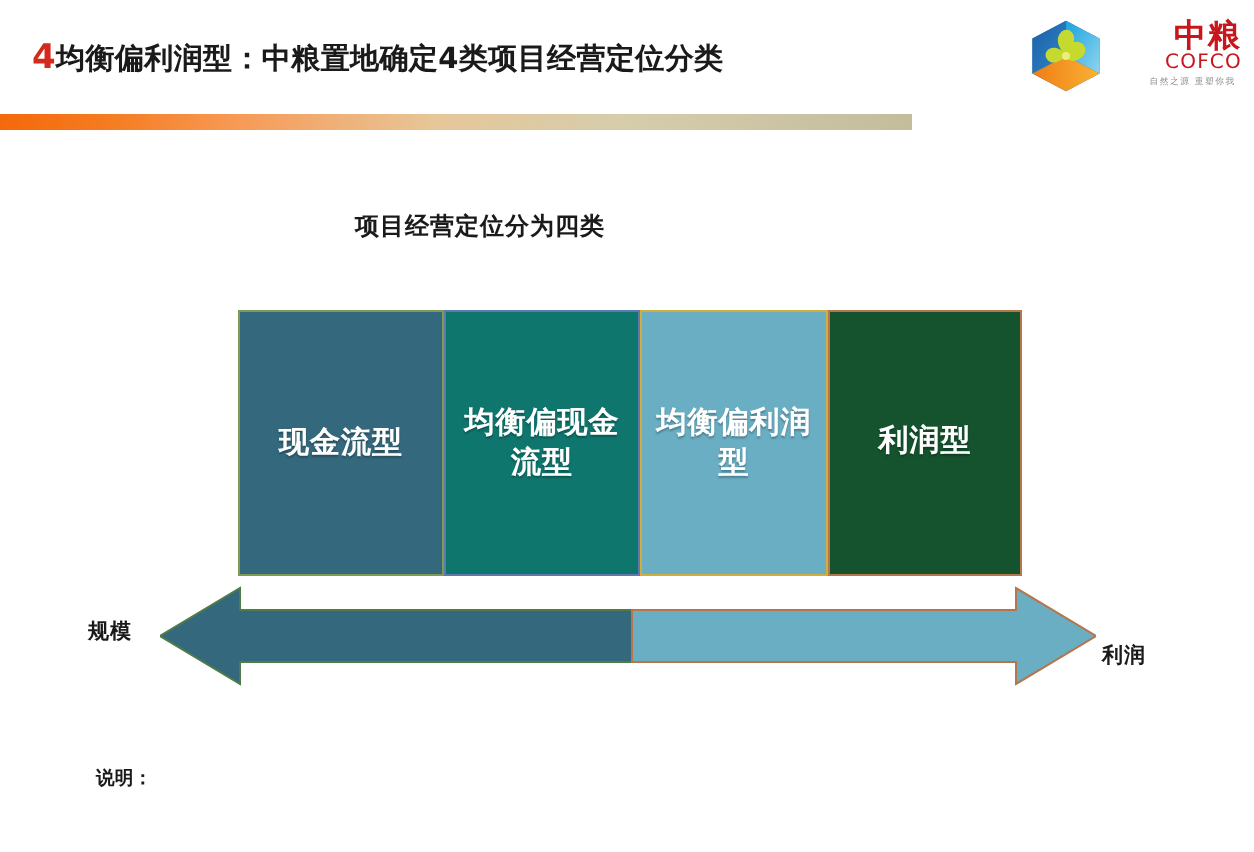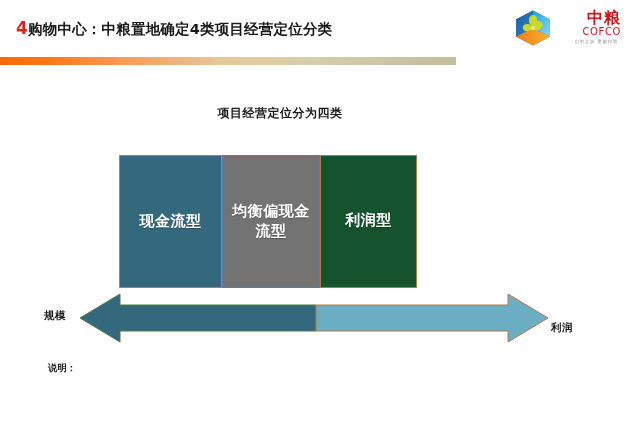--- a/index.html
+++ b/index.html
@@ -103,21 +103,20 @@
   #section-subtitle {
     position: absolute;
     left: 0;
     top: 105px;
     width: 480px;
     text-align: center;
     font-size: 12px;
     font-weight: bold;
     color: #1a1a1a;
     letter-spacing: 0.5px;
-    margin-left: 40px;
   }
 
   
   #category-blocks {
     position: absolute;
     left: 119px;
     top: 155px;
     width: 392px;
     height: 133px;
     display: flex;
@@ -137,21 +136,21 @@
     padding: 0 5px;
     text-shadow: 0 1px 1px rgba(0,0,0,0.28);
   }
   #cat-block-0 {
     width: 103px;
     background: #34697d;
     border: 1px solid #7f9a54;
   }
   #cat-block-1 {
     width: 98px;
-    background: #737373;
+    background: #0f766e;
     border: 1px solid #5f78b0;
   }
   #cat-block-2 {
     width: 94px;
     background: #69aec3;
     border: 1px solid #cfae3c;
   }
   #cat-block-3 {
     width: 97px;
     background: #14532d;
@@ -198,30 +197,31 @@
     top: 360px;
     width: 530px;
     font-size: 9.3px;
     font-weight: bold;
     line-height: 15.5px;
     color: #1a1a1a;
     letter-spacing: 0.1px;
   }
   #footnote-label {
     display: block;
+    margin-top: 22px;
   }
   #footnote-body {
     display: block;
   }
 </style>
 </head>
 <body>
 
 <div id="header-title">
-  <span class="accent-num">4</span><span>购物中心：中粮置地确定4类项目经营定位分类</span>
+  <span class="accent-num">4</span><span>均衡偏利润型：中粮置地确定4类项目经营定位分类</span>
 </div>
 
 <div id="brand-logo">
   <svg id="logo-cube" viewBox="0 0 100 100">
     <defs>
       <linearGradient id="gFaceL" x1="0" y1="0" x2="1" y2="1">
         <stop offset="0%" stop-color="#1d5fa8"></stop>
         <stop offset="100%" stop-color="#2f86c6"></stop>
       </linearGradient>
       <linearGradient id="gFaceR" x1="0" y1="0" x2="1" y2="1">
@@ -257,20 +257,23 @@
 
 <div id="section-subtitle">项目经营定位分为四类</div>
 
 <div id="category-blocks">
   <div class="cat-block" id="cat-block-0">
     <span>现金流型</span>
   </div>
   <div class="cat-block" id="cat-block-1">
     <span>均衡偏现金流型</span>
   </div>
+  <div class="cat-block" id="cat-block-2">
+    <span>均衡偏利润型</span>
+  </div>
   <div class="cat-block" id="cat-block-3">
     <span>利润型</span>
   </div>
 </div>
 
 <div id="spectrum-arrow-row">
   <span id="axis-label-left">规模</span>
   <svg id="arrow-svg" width="468" height="52" viewBox="0 0 468 52">
 
     <path d="M0,26 L40,2 L40,13 L236,13 L236,39 L40,39 L40,50 Z" fill="#34697d" stroke="#4f7a4a" stroke-width="1"></path>

